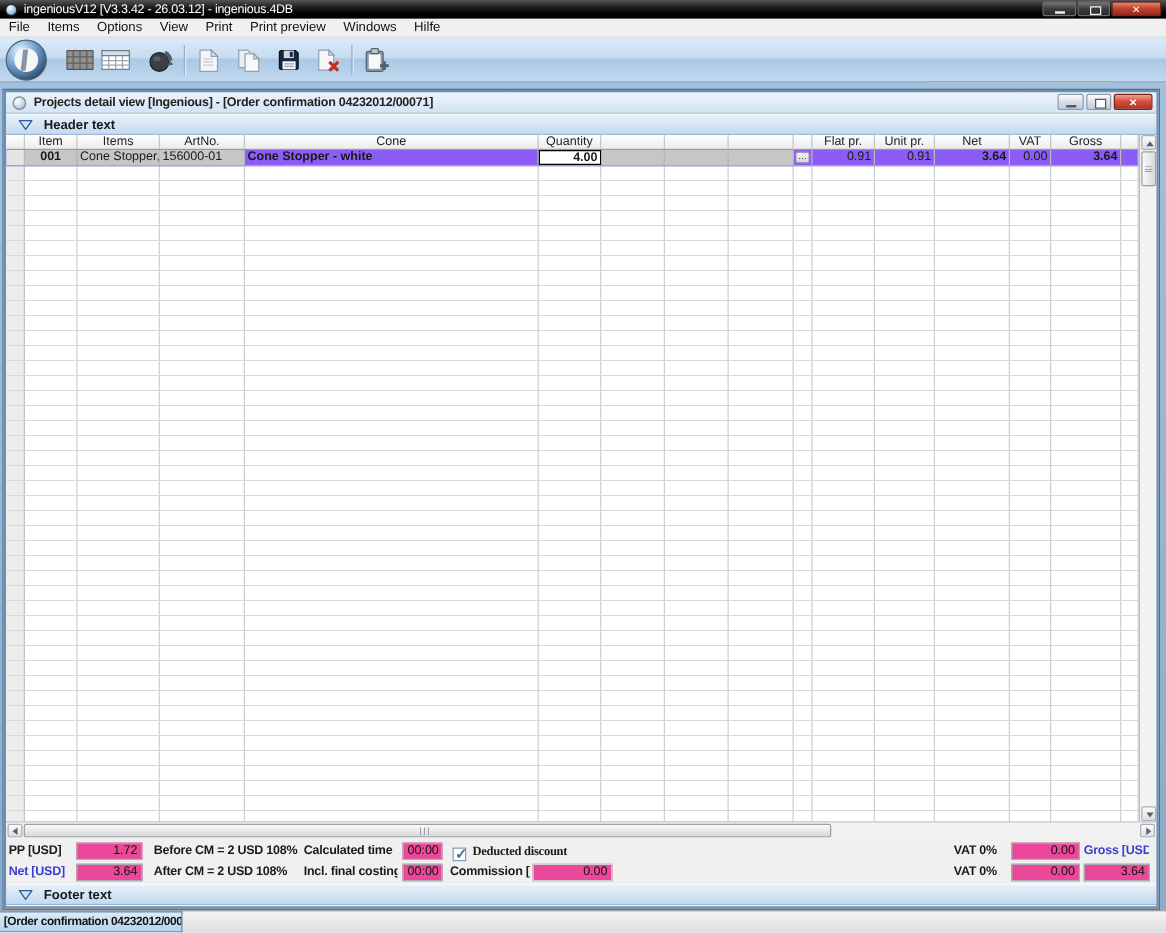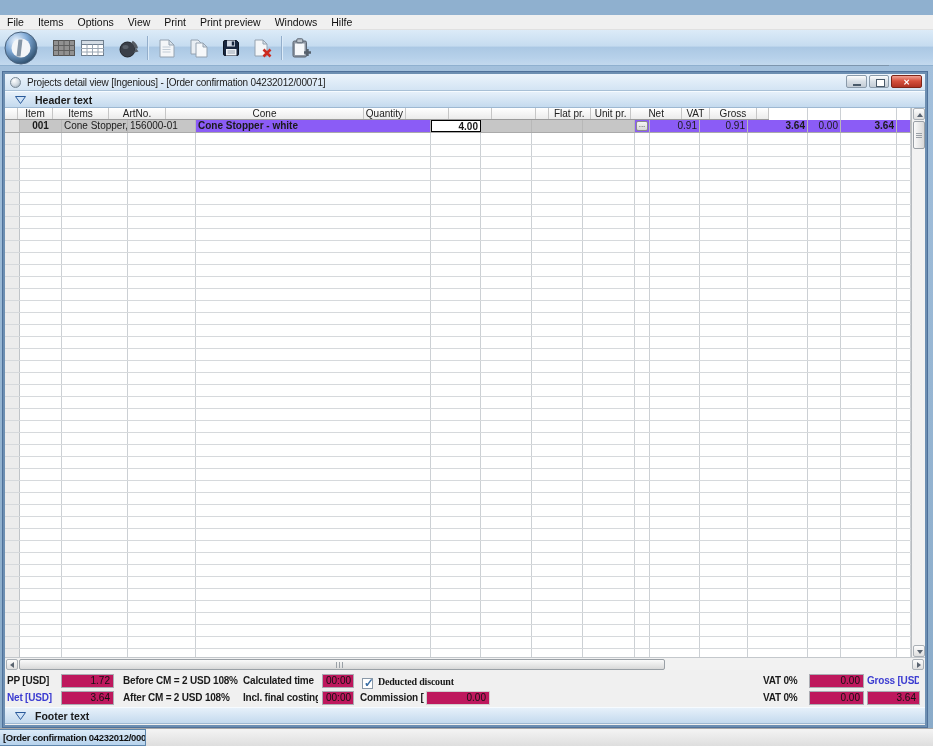--- a/index.html
+++ b/index.html
@@ -50,21 +50,21 @@
   
   .workspace { position:absolute; left:0; top:66px; width:933px; height:662px;
     background:linear-gradient(#a3c0dc,#8aabc9); }
   .child { position:absolute; left:3px; top:6px; width:924px; height:655px;
     border:2px solid #6d8fb2; background:#f0f0f0; box-shadow:0 0 0 1px #4f719a; }
   .child-titlebar { position:relative; height:17px;
     background:linear-gradient(#ecf4fc,#d3e4f4); border-bottom:1px solid #a8c0d6;
     display:flex; align-items:center; }
   .child-ico { width:11px; height:11px; border-radius:50%; margin:0 6px 0 5px;
     background:radial-gradient(circle at 35% 30%, #fff, #cfd8e0 55%, #8a9aa8); border:1px solid #7a8a98; }
-  .child-title { font-size:10px; font-weight:normal; color:#222; letter-spacing:-0.2px; white-space:nowrap; }
+  .child-title { font-size:10px; font-weight:bold; color:#222; letter-spacing:-0.2px; white-space:nowrap; }
   .child-btns { position:absolute; right:3px; top:1px; display:flex; gap:2px; }
   .cwb { height:13px; border:1px solid #8a9aaa; border-radius:2px;
     background:linear-gradient(#fdfdfd,#d8dfe6 50%,#c3ccd5); position:relative; }
   .cwb.min { width:21px; } .cwb.rest { width:20px; }
   .cwb.close { width:31px; background:linear-gradient(#f0a294,#d6503c 45%,#b03323); border-color:#7e2417; }
   .cwb.min::after { content:""; position:absolute; left:6px; top:8px; width:8px; height:2px; background:#4a5a6a; }
   .cwb.rest::after { content:""; position:absolute; left:6px; top:3px; width:7px; height:6px; border:1px solid #4a5a6a; background:#fff; }
   .cwb.close::after { content:"\2715"; position:absolute; left:0; right:0; top:1px; text-align:center;
     font-size:8px; line-height:11px; color:#fff; font-weight:bold; }
 
@@ -82,21 +82,21 @@
   .gcol.gutter { background:#ececec; border-right:1px solid #c0c4c8; }
   .grid-stripes { position:absolute; left:0; right:14px; top:25px; bottom:0; pointer-events:none;
     background:repeating-linear-gradient(to bottom, transparent 0 11px, #d6d9dc 11px, #d6d9dc 12px); }
 
   .w-gutter{width:15px}.w-item{width:42px}.w-items{width:66px}.w-artno{width:68px}
   .w-name{width:235px}.w-qty{width:50px}.w-e1{width:51px}.w-e2{width:51px}.w-e3{width:52px}
   .w-btn{width:15px}.w-flat{width:50px}.w-unit{width:48px}.w-net{width:60px}
   .w-vat{width:33px}.w-gross{width:56px}.w-tail{width:14px}
 
   .header-row { position:absolute; left:0; top:0; height:12px; display:flex; z-index:3;
-    background:linear-gradient(#ffffff,#ebebeb); border-bottom:1px solid #9a9a9a; width:764px; }
+    background:linear-gradient(#ffffff,#ebebeb); border-bottom:1px solid #9a9a9a; width:906px; }
   .hcell { height:100%; border-right:1px solid #c6c6c6; font-size:10px; line-height:11px;
     text-align:center; color:#222; overflow:hidden; white-space:nowrap; }
 
   .data-row { position:absolute; left:0; top:12px; height:13px; display:flex; z-index:3;
     width:906px; border-bottom:1px solid #aaa; background:#8b5cf6; }
   .dcell { height:100%; border-right:1px solid #b8b8b8; font-size:10px; line-height:12px;
     overflow:hidden; white-space:nowrap; padding:0 2px; }
   .dcell.hl { background:#c6c6c6; }
   .dcell.gutterc { background:#e4e4e4; padding:0; }
   .dcell.center { text-align:center; }
@@ -135,21 +135,21 @@
     background:repeating-linear-gradient(to right,#9aa0a6 0 1px, transparent 1px 3px); }
 
   
   .summary { position:relative; height:37px; background:#f0f0f0; font-size:10px; }
   .s-row { position:absolute; left:0; width:920px; height:15px; }
   .s-row.r1 { top:4px; } .s-row.r2 { top:21px;text-decoration:underline; }
   .s-lab { position:absolute; font-weight:bold; color:#1a1a1a; white-space:nowrap; overflow:hidden;
     letter-spacing:-0.2px; line-height:14px; }
   .s-lab.right { text-align:left; }
   .s-lab.blue { color:#3b3bd1; }
-  .s-field { position:absolute; height:14px; border:1px solid #abadb3; background:#be185d;
+  .s-field { position:absolute; height:14px; border:1px solid #abadb3; background:#ec4899;
     font-size:10px; line-height:12px; text-align:right; padding:0 3px; color:#111; }
   .s-field.center { text-align:right; }
   .s-field.flat { border-color:#d0d0d0; }
   .s-check { position:absolute; display:flex; align-items:flex-end; gap:5px;font-family:Liberation Serif, serif; }
   .cb2 { width:11px; height:11px; border:1px solid #8a99a8; background:#fff; position:relative; }
   .cb2.checked::after { content:"\2713"; position:absolute; left:1px; top:-3px; font-size:12px;
     font-weight:bold; color:#3a6ea5; }
 
   
   .taskbar { position:absolute; left:0; top:728px; width:933px; height:18px;
@@ -157,20 +157,29 @@
   .task-item { position:absolute; left:0; top:0; width:146px; height:17px;
     background:linear-gradient(#dcebf8,#b6d2ec); border:1px solid #5f87ad; border-left:none;
     font-size:9.5px; font-weight:bold; letter-spacing:-0.3px; line-height:15px; padding:0 3px;
     white-space:nowrap; overflow:hidden; color:#111; }
 </style>
 </head>
 <body>
 
 <div class="app">
 
+  <div class="titlebar">
+    <div class="app-ico"></div>
+    <div class="t-text">ingeniousV12 [V3.3.42 - 26.03.12] - ingenious.4DB</div>
+    <div class="win-btns">
+      <div class="wb min"></div>
+      <div class="wb max"></div>
+      <div class="wb close"></div>
+    </div>
+  </div>
 
   <div class="menubar">
     <span class="menu-item">File</span>
     <span class="menu-item">Items</span>
     <span class="menu-item">Options</span>
     <span class="menu-item">View</span>
     <span class="menu-item">Print</span>
     <span class="menu-item">Print preview</span>
     <span class="menu-item">Windows</span>
     <span class="menu-item">Hilfe</span>

